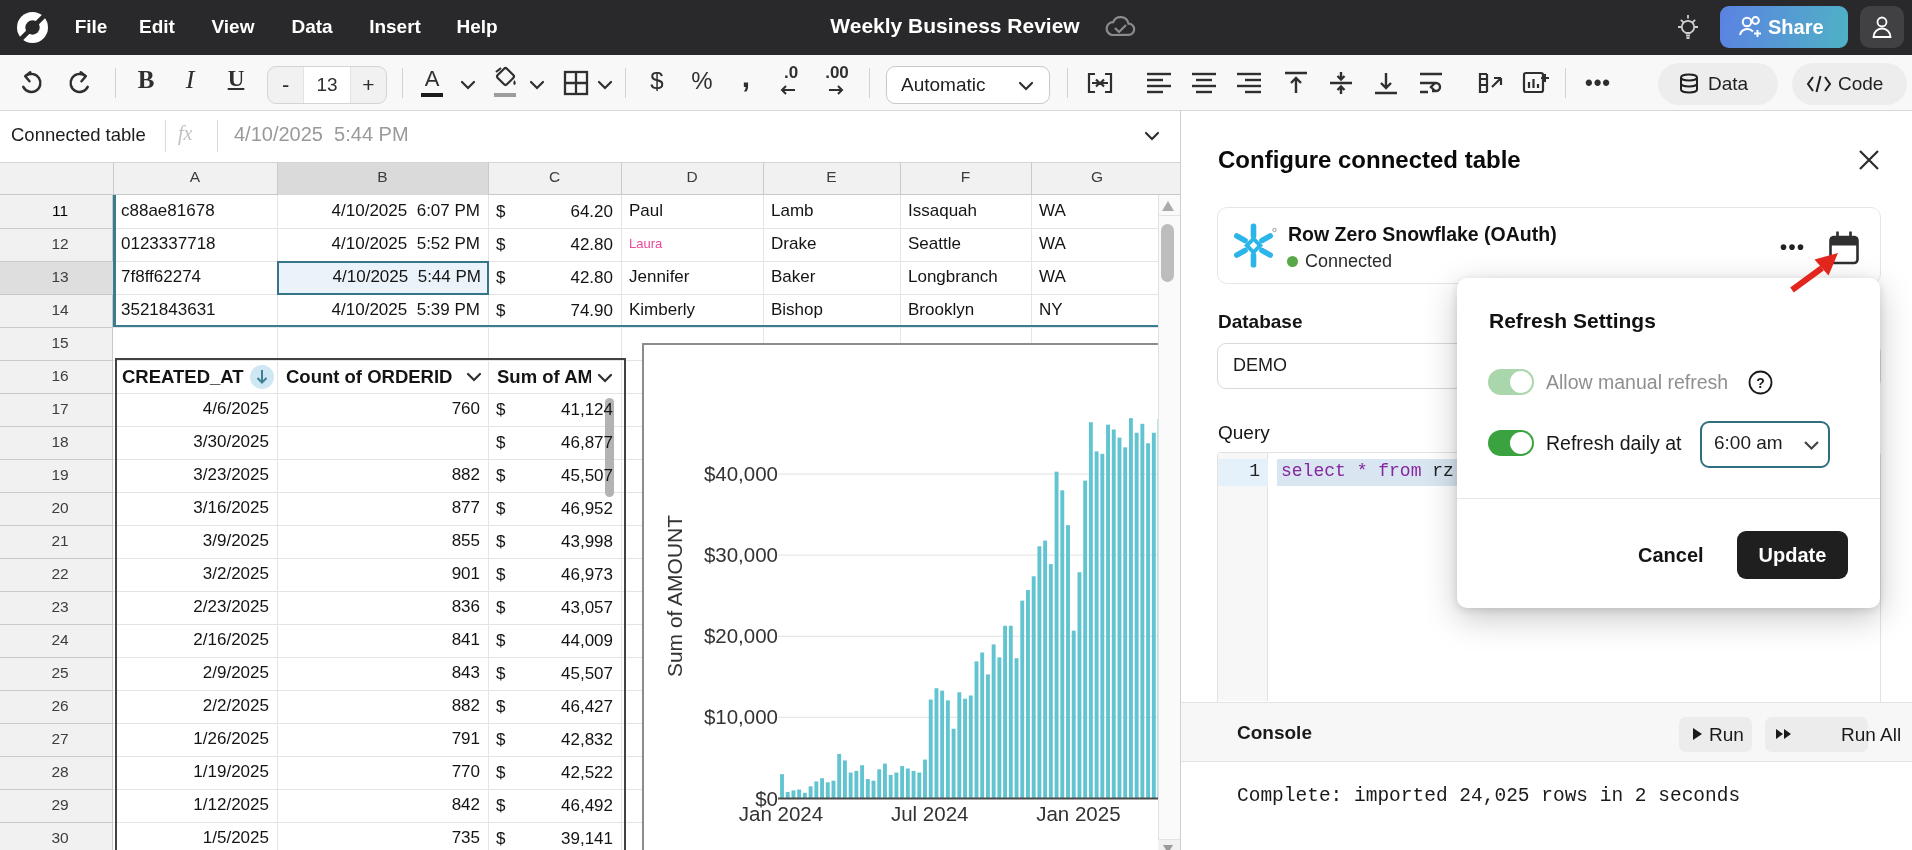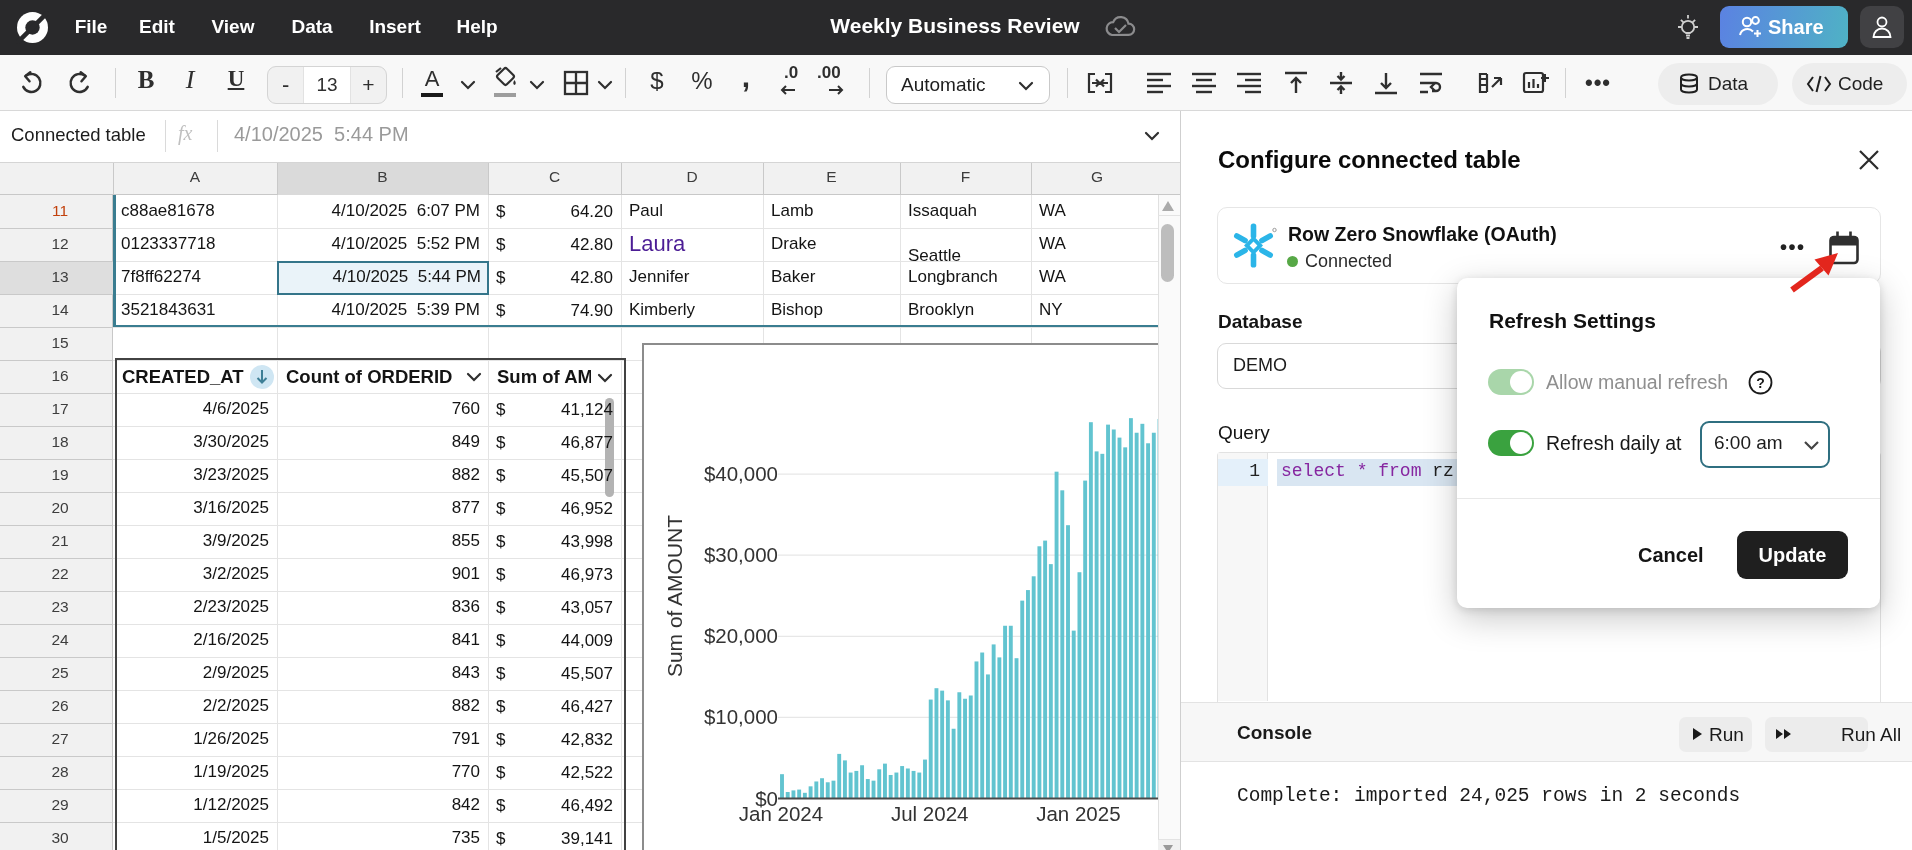--- a/index.html
+++ b/index.html
@@ -92,21 +92,21 @@
       <path d="M2 2 l6 6 l6 -6" fill="none" stroke="#2f2f2f" stroke-width="2.2" stroke-linecap="round"></path>
     </svg>
 <div class="abs" style="left:625px;top:68px;width:1px;height:30px;background:#d2d2d2;"></div>
 <div class="abs" style="left:637px;top:67px;width:40px;text-align:center;font-size:24px;color:#2f2f2f;">$</div>
 <div class="abs" style="left:682px;top:67px;width:40px;text-align:center;font-size:24px;color:#2f2f2f;">%</div>
 <div class="abs" style="left:726px;top:60px;width:40px;text-align:center;font-size:30px;font-weight:700;color:#2f2f2f;">,</div>
 <div class="abs" style="left:771px;top:63px;width:40px;text-align:center;font-size:17px;font-weight:600;color:#2f2f2f;">.0</div>
 <svg class="abs" style="left:779px;top:84px;" width="18" height="12" viewBox="0 0 18 12">
       <path d="M16 6 H3 M7 2 L3 6 l4 4" stroke="#2f2f2f" stroke-width="2" fill="none"></path>
     </svg>
-<div class="abs" style="left:817px;top:63px;width:40px;text-align:left;font-size:17px;font-weight:600;color:#2f2f2f;">.00</div>
+<div class="abs" style="left:817px;top:63px;width:40px;text-align:center;font-size:17px;font-weight:600;color:#2f2f2f;">.00</div>
 <svg class="abs" style="left:827px;top:84px;" width="18" height="12" viewBox="0 0 18 12">
       <path d="M2 6 h13 M11 2 l4 4 l-4 4" stroke="#2f2f2f" stroke-width="2" fill="none"></path>
     </svg>
 <div class="abs" style="left:869px;top:68px;width:1px;height:30px;background:#d2d2d2;"></div>
 <div class="abs" style="left:886px;top:66px;width:164px;height:38px;border:1px solid #c9c9c9;border-radius:9px;background:#fff;"></div>
 <div class="abs" style="left:901px;top:74px;font-size:19px;color:#1f1f1f;">Automatic</div>
 <svg class="abs" style="left:1018px;top:81px;" width="16" height="10" viewBox="0 0 16 10">
       <path d="M2 2 l6 6 l6 -6" fill="none" stroke="#2f2f2f" stroke-width="2.2" stroke-linecap="round"></path>
     </svg>
 <div class="abs" style="left:1067px;top:68px;width:1px;height:30px;background:#d2d2d2;"></div>
@@ -214,21 +214,21 @@
 <div class="abs" style="left:763px;top:168px;width:137px;text-align:center;font-size:15.5px;color:#3d3d3d;">E</div>
 <div class="abs" style="left:763px;top:163px;width:1px;height:32px;background:#c9c9c9;"></div>
 <div class="abs" style="left:900px;top:168px;width:131px;text-align:center;font-size:15.5px;color:#3d3d3d;">F</div>
 <div class="abs" style="left:900px;top:163px;width:1px;height:32px;background:#c9c9c9;"></div>
 <div class="abs" style="left:1031px;top:168px;width:132px;text-align:center;font-size:15.5px;color:#3d3d3d;">G</div>
 <div class="abs" style="left:1031px;top:163px;width:1px;height:32px;background:#c9c9c9;"></div>
 <div class="abs" style="left:1163px;top:163px;width:1px;height:32px;background:#c9c9c9;"></div>
 <div class="abs" style="left:0;top:195px;width:113px;height:655px;background:#f1f1f1;border-right:1px solid #c8c8c8;"></div>
 <div class="abs" style="left:0;top:261px;width:113px;height:33px;background:#dedede;"></div>
 <div class="abs" style="left:0;top:228px;width:113px;height:1px;background:#c9c9c9;"></div>
-<div class="abs" style="left:0;top:202px;width:120px;text-align:center;font-size:15.5px;color:#c2410c;">11</div>
+<div class="abs" style="left:0;top:202px;width:120px;text-align:center;font-size:15.5px;color:#000000;">11</div>
 <div class="abs" style="left:0;top:261px;width:113px;height:1px;background:#c9c9c9;"></div>
 <div class="abs" style="left:0;top:235px;width:120px;text-align:center;font-size:15.5px;color:#3d3d3d;">12</div>
 <div class="abs" style="left:0;top:294px;width:113px;height:1px;background:#c9c9c9;"></div>
 <div class="abs" style="left:0;top:268px;width:120px;text-align:center;font-size:15.5px;color:#3d3d3d;">13</div>
 <div class="abs" style="left:0;top:327px;width:113px;height:1px;background:#c9c9c9;"></div>
 <div class="abs" style="left:0;top:301px;width:120px;text-align:center;font-size:15.5px;color:#3d3d3d;">14</div>
 <div class="abs" style="left:0;top:360px;width:113px;height:1px;background:#c9c9c9;"></div>
 <div class="abs" style="left:0;top:334px;width:120px;text-align:center;font-size:15.5px;color:#3d3d3d;">15</div>
 <div class="abs" style="left:0;top:393px;width:113px;height:1px;background:#c9c9c9;"></div>
 <div class="abs" style="left:0;top:367px;width:120px;text-align:center;font-size:15.5px;color:#3d3d3d;">16</div>
@@ -298,23 +298,23 @@
 <div class="abs" style="left:621px;top:195px;width:142px;height:33px;line-height:32px;font-size:17px;font-weight:400;color:#141414;text-align:left;padding:0 8px 0 8px;white-space:nowrap;overflow:hidden;">Paul</div>
 <div class="abs" style="left:763px;top:195px;width:137px;height:33px;line-height:32px;font-size:17px;font-weight:400;color:#141414;text-align:left;padding:0 8px 0 8px;white-space:nowrap;overflow:hidden;">Lamb</div>
 <div class="abs" style="left:900px;top:195px;width:131px;height:33px;line-height:32px;font-size:17px;font-weight:400;color:#141414;text-align:left;padding:0 8px 0 8px;white-space:nowrap;overflow:hidden;">Issaquah</div>
 <div class="abs" style="left:1031px;top:195px;width:127px;height:33px;line-height:32px;font-size:17px;font-weight:400;color:#141414;text-align:left;padding:0 8px 0 8px;white-space:nowrap;overflow:hidden;">WA</div>
 <div class="abs" style="left:113px;top:228px;width:164px;height:33px;line-height:32px;font-size:17px;font-weight:400;color:#141414;text-align:left;padding:0 8px 0 8px;white-space:nowrap;overflow:hidden;">0123337718</div>
 <div class="abs" style="left:277px;top:228px;width:211px;height:33px;line-height:32px;font-size:17px;font-weight:400;color:#141414;text-align:right;padding:0 8px 0 8px;white-space:nowrap;overflow:hidden;">4/10/2025&nbsp; 5:52 PM</div>
 <div class="abs flex" style="left:488px;top:228px;width:133px;height:33px;font-size:17px;font-weight:400;color:#141414;padding:0 8px;justify-content:space-between;">
       <span>$</span>
       <span>42.80</span>
     </div>
-<div class="abs" style="left:621px;top:228px;width:142px;height:33px;line-height:32px;font-size:22px;font-weight:400;color:#4c1d95;text-align:left;padding:0 8px 0 8px;white-space:nowrap;overflow:hidden;">Laura</div>
+<div class="abs" style="left:621px;top:228px;width:142px;height:33px;line-height:32px;font-size:13px;font-weight:400;color:#ec4899;text-align:left;padding:0 8px 0 8px;white-space:nowrap;overflow:hidden;">Laura</div>
 <div class="abs" style="left:763px;top:228px;width:137px;height:33px;line-height:32px;font-size:17px;font-weight:400;color:#141414;text-align:left;padding:0 8px 0 8px;white-space:nowrap;overflow:hidden;">Drake</div>
-<div class="abs" style="left:900px;top:228px;width:131px;height:33px;line-height:32px;font-size:17px;font-weight:400;color:#141414;text-align:left;padding:12px 8px 0 8px;white-space:nowrap;overflow:hidden;">Seattle</div>
+<div class="abs" style="left:900px;top:228px;width:131px;height:33px;line-height:32px;font-size:17px;font-weight:400;color:#141414;text-align:left;padding:0 8px 0 8px;white-space:nowrap;overflow:hidden;">Seattle</div>
 <div class="abs" style="left:1031px;top:228px;width:127px;height:33px;line-height:32px;font-size:17px;font-weight:400;color:#141414;text-align:left;padding:0 8px 0 8px;white-space:nowrap;overflow:hidden;">WA</div>
 <div class="abs" style="left:113px;top:261px;width:164px;height:33px;line-height:32px;font-size:17px;font-weight:400;color:#141414;text-align:left;padding:0 8px 0 8px;white-space:nowrap;overflow:hidden;">7f8ff62274</div>
 <div class="abs" style="left:277px;top:261px;width:211px;height:33px;line-height:32px;font-size:17px;font-weight:400;color:#141414;text-align:right;padding:0 8px 0 8px;white-space:nowrap;overflow:hidden;">4/10/2025&nbsp; 5:44 PM</div>
 <div class="abs flex" style="left:488px;top:261px;width:133px;height:33px;font-size:17px;font-weight:400;color:#141414;padding:0 8px;justify-content:space-between;">
       <span>$</span>
       <span>42.80</span>
     </div>
 <div class="abs" style="left:621px;top:261px;width:142px;height:33px;line-height:32px;font-size:17px;font-weight:400;color:#141414;text-align:left;padding:0 8px 0 8px;white-space:nowrap;overflow:hidden;">Jennifer</div>
 <div class="abs" style="left:763px;top:261px;width:137px;height:33px;line-height:32px;font-size:17px;font-weight:400;color:#141414;text-align:left;padding:0 8px 0 8px;white-space:nowrap;overflow:hidden;">Baker</div>
 <div class="abs" style="left:900px;top:261px;width:131px;height:33px;line-height:32px;font-size:17px;font-weight:400;color:#141414;text-align:left;padding:0 8px 0 8px;white-space:nowrap;overflow:hidden;">Longbranch</div>
@@ -329,21 +329,20 @@
 <div class="abs" style="left:763px;top:294px;width:137px;height:33px;line-height:32px;font-size:17px;font-weight:400;color:#141414;text-align:left;padding:0 8px 0 8px;white-space:nowrap;overflow:hidden;">Bishop</div>
 <div class="abs" style="left:900px;top:294px;width:131px;height:33px;line-height:32px;font-size:17px;font-weight:400;color:#141414;text-align:left;padding:0 8px 0 8px;white-space:nowrap;overflow:hidden;">Brooklyn</div>
 <div class="abs" style="left:1031px;top:294px;width:127px;height:33px;line-height:32px;font-size:17px;font-weight:400;color:#141414;text-align:left;padding:0 8px 0 8px;white-space:nowrap;overflow:hidden;">NY</div>
 <div class="abs" style="left:113px;top:393px;width:164px;height:33px;line-height:32px;font-size:17px;font-weight:400;color:#141414;text-align:right;padding:0 8px 0 8px;white-space:nowrap;overflow:hidden;">4/6/2025</div>
 <div class="abs" style="left:277px;top:393px;width:211px;height:33px;line-height:32px;font-size:17px;font-weight:400;color:#141414;text-align:right;padding:0 8px 0 8px;white-space:nowrap;overflow:hidden;">760</div>
 <div class="abs flex" style="left:488px;top:393px;width:133px;height:33px;font-size:17px;font-weight:400;color:#141414;padding:0 8px;justify-content:space-between;">
       <span>$</span>
       <span>41,124</span>
     </div>
 <div class="abs" style="left:113px;top:426px;width:164px;height:33px;line-height:32px;font-size:17px;font-weight:400;color:#141414;text-align:right;padding:0 8px 0 8px;white-space:nowrap;overflow:hidden;">3/30/2025</div>
-<div class="abs" style="left:277px;top:426px;width:211px;height:33px;line-height:32px;font-size:17px;font-weight:400;color:#141414;text-align:right;padding:0 8px 0 8px;white-space:nowrap;overflow:hidden;">849</div>
 <div class="abs flex" style="left:488px;top:426px;width:133px;height:33px;font-size:17px;font-weight:400;color:#141414;padding:0 8px;justify-content:space-between;">
       <span>$</span>
       <span>46,877</span>
     </div>
 <div class="abs" style="left:113px;top:459px;width:164px;height:33px;line-height:32px;font-size:17px;font-weight:400;color:#141414;text-align:right;padding:0 8px 0 8px;white-space:nowrap;overflow:hidden;">3/23/2025</div>
 <div class="abs" style="left:277px;top:459px;width:211px;height:33px;line-height:32px;font-size:17px;font-weight:400;color:#141414;text-align:right;padding:0 8px 0 8px;white-space:nowrap;overflow:hidden;">882</div>
 <div class="abs flex" style="left:488px;top:459px;width:133px;height:33px;font-size:17px;font-weight:400;color:#141414;padding:0 8px;justify-content:space-between;">
       <span>$</span>
       <span>45,507</span>
     </div>

